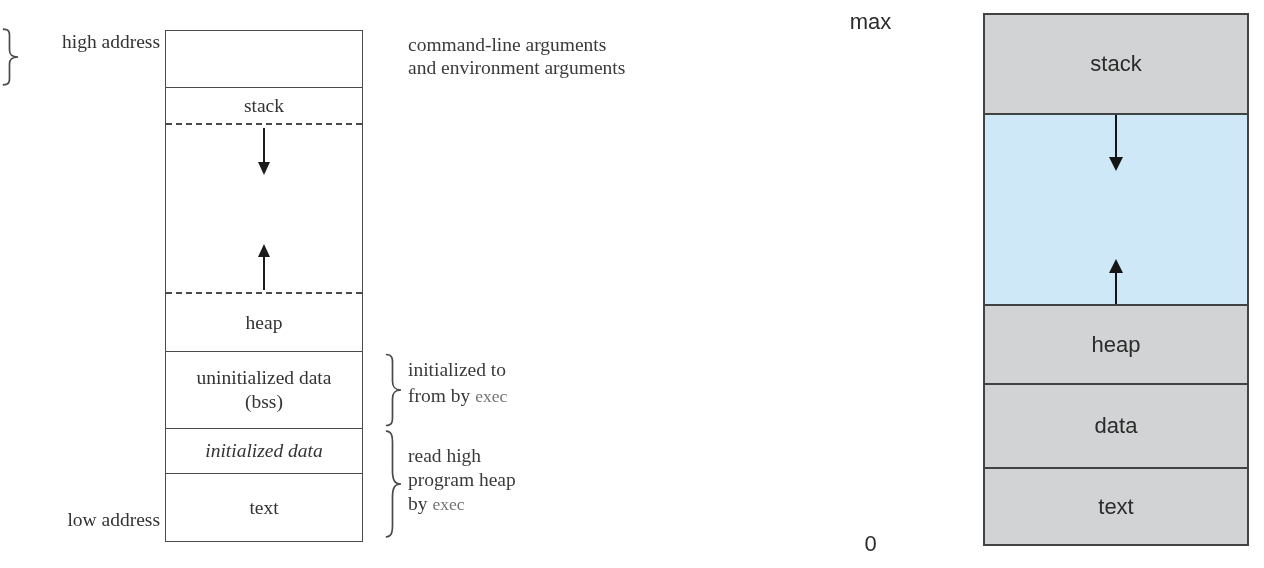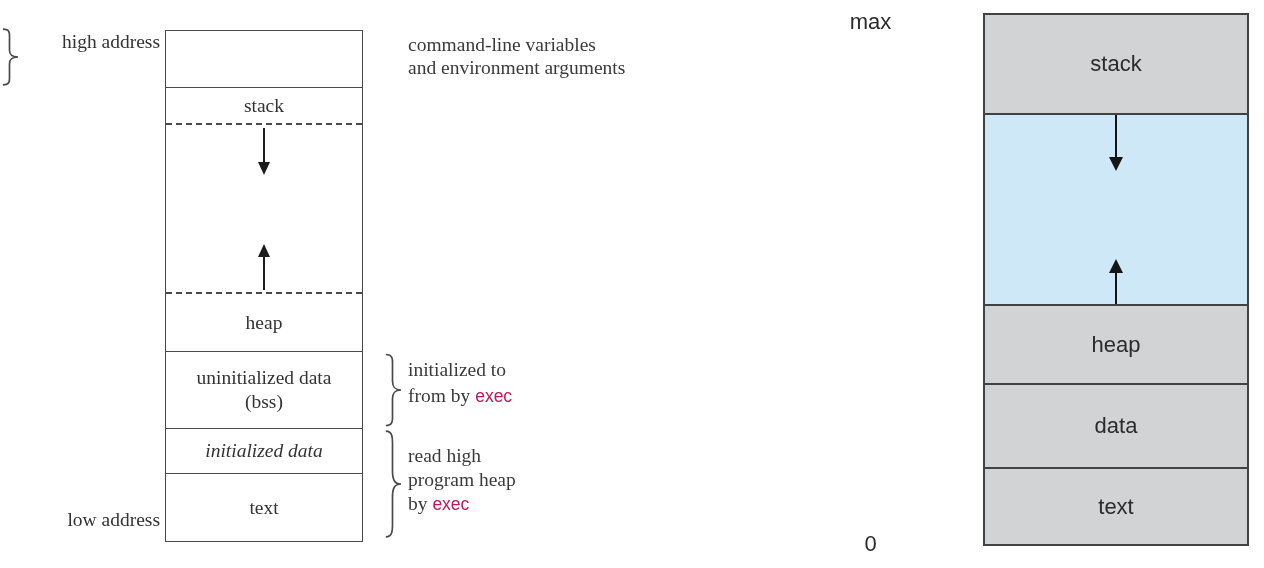--- a/index.html
+++ b/index.html
@@ -82,23 +82,23 @@
 
   .annot {
     position: absolute;
     left: 408px;
     font-size: 19.5px;
     color: #3a3a3a;
     white-space: nowrap;
     font-family: "Liberation Serif", serif;
   }
   .code {
-    font-family: Liberation Sans, sans-serif;
+    font-family: Liberation Serif, serif;
     font-size: 17.5px;
-    color: #be185d;
+    color: #737373;
   }
 
   
   .sans-label {
     position: absolute;
     font-size: 22px;
     color: #2b2b2b;
     font-family: "Liberation Sans", sans-serif;
   }
   .rlabel {
@@ -199,21 +199,21 @@
     </svg>
   </div>
   <div class="brace" style="left:383px; top:429px; height:110px;">
     <svg viewBox="0 0 20 100" preserveAspectRatio="none">
       <path d="M3,2 C11,2 10,10 10,16 L10,38 C10,46 12,50 19,50 C12,50 10,54 10,62 L10,84 C10,90 11,98 3,98" fill="none" stroke="#4a4a4a" stroke-width="1.7" vector-effect="non-scaling-stroke"></path>
     </svg>
   </div>
   <div class="brace" style="left:382px; top:28px; width:0; height:0;"></div>
 
   <div class="annot" style="top:33px; line-height:23px;">
-    <div>command-line variables</div>
+    <div>command-line arguments</div>
     <div>and environment arguments</div>
   </div>
 
   <div class="annot" style="top:357px; line-height:26px;">
     <div>initialized to</div>
     <div>
       <span>from by </span><span class="code">exec</span>
     </div>
   </div>
 

